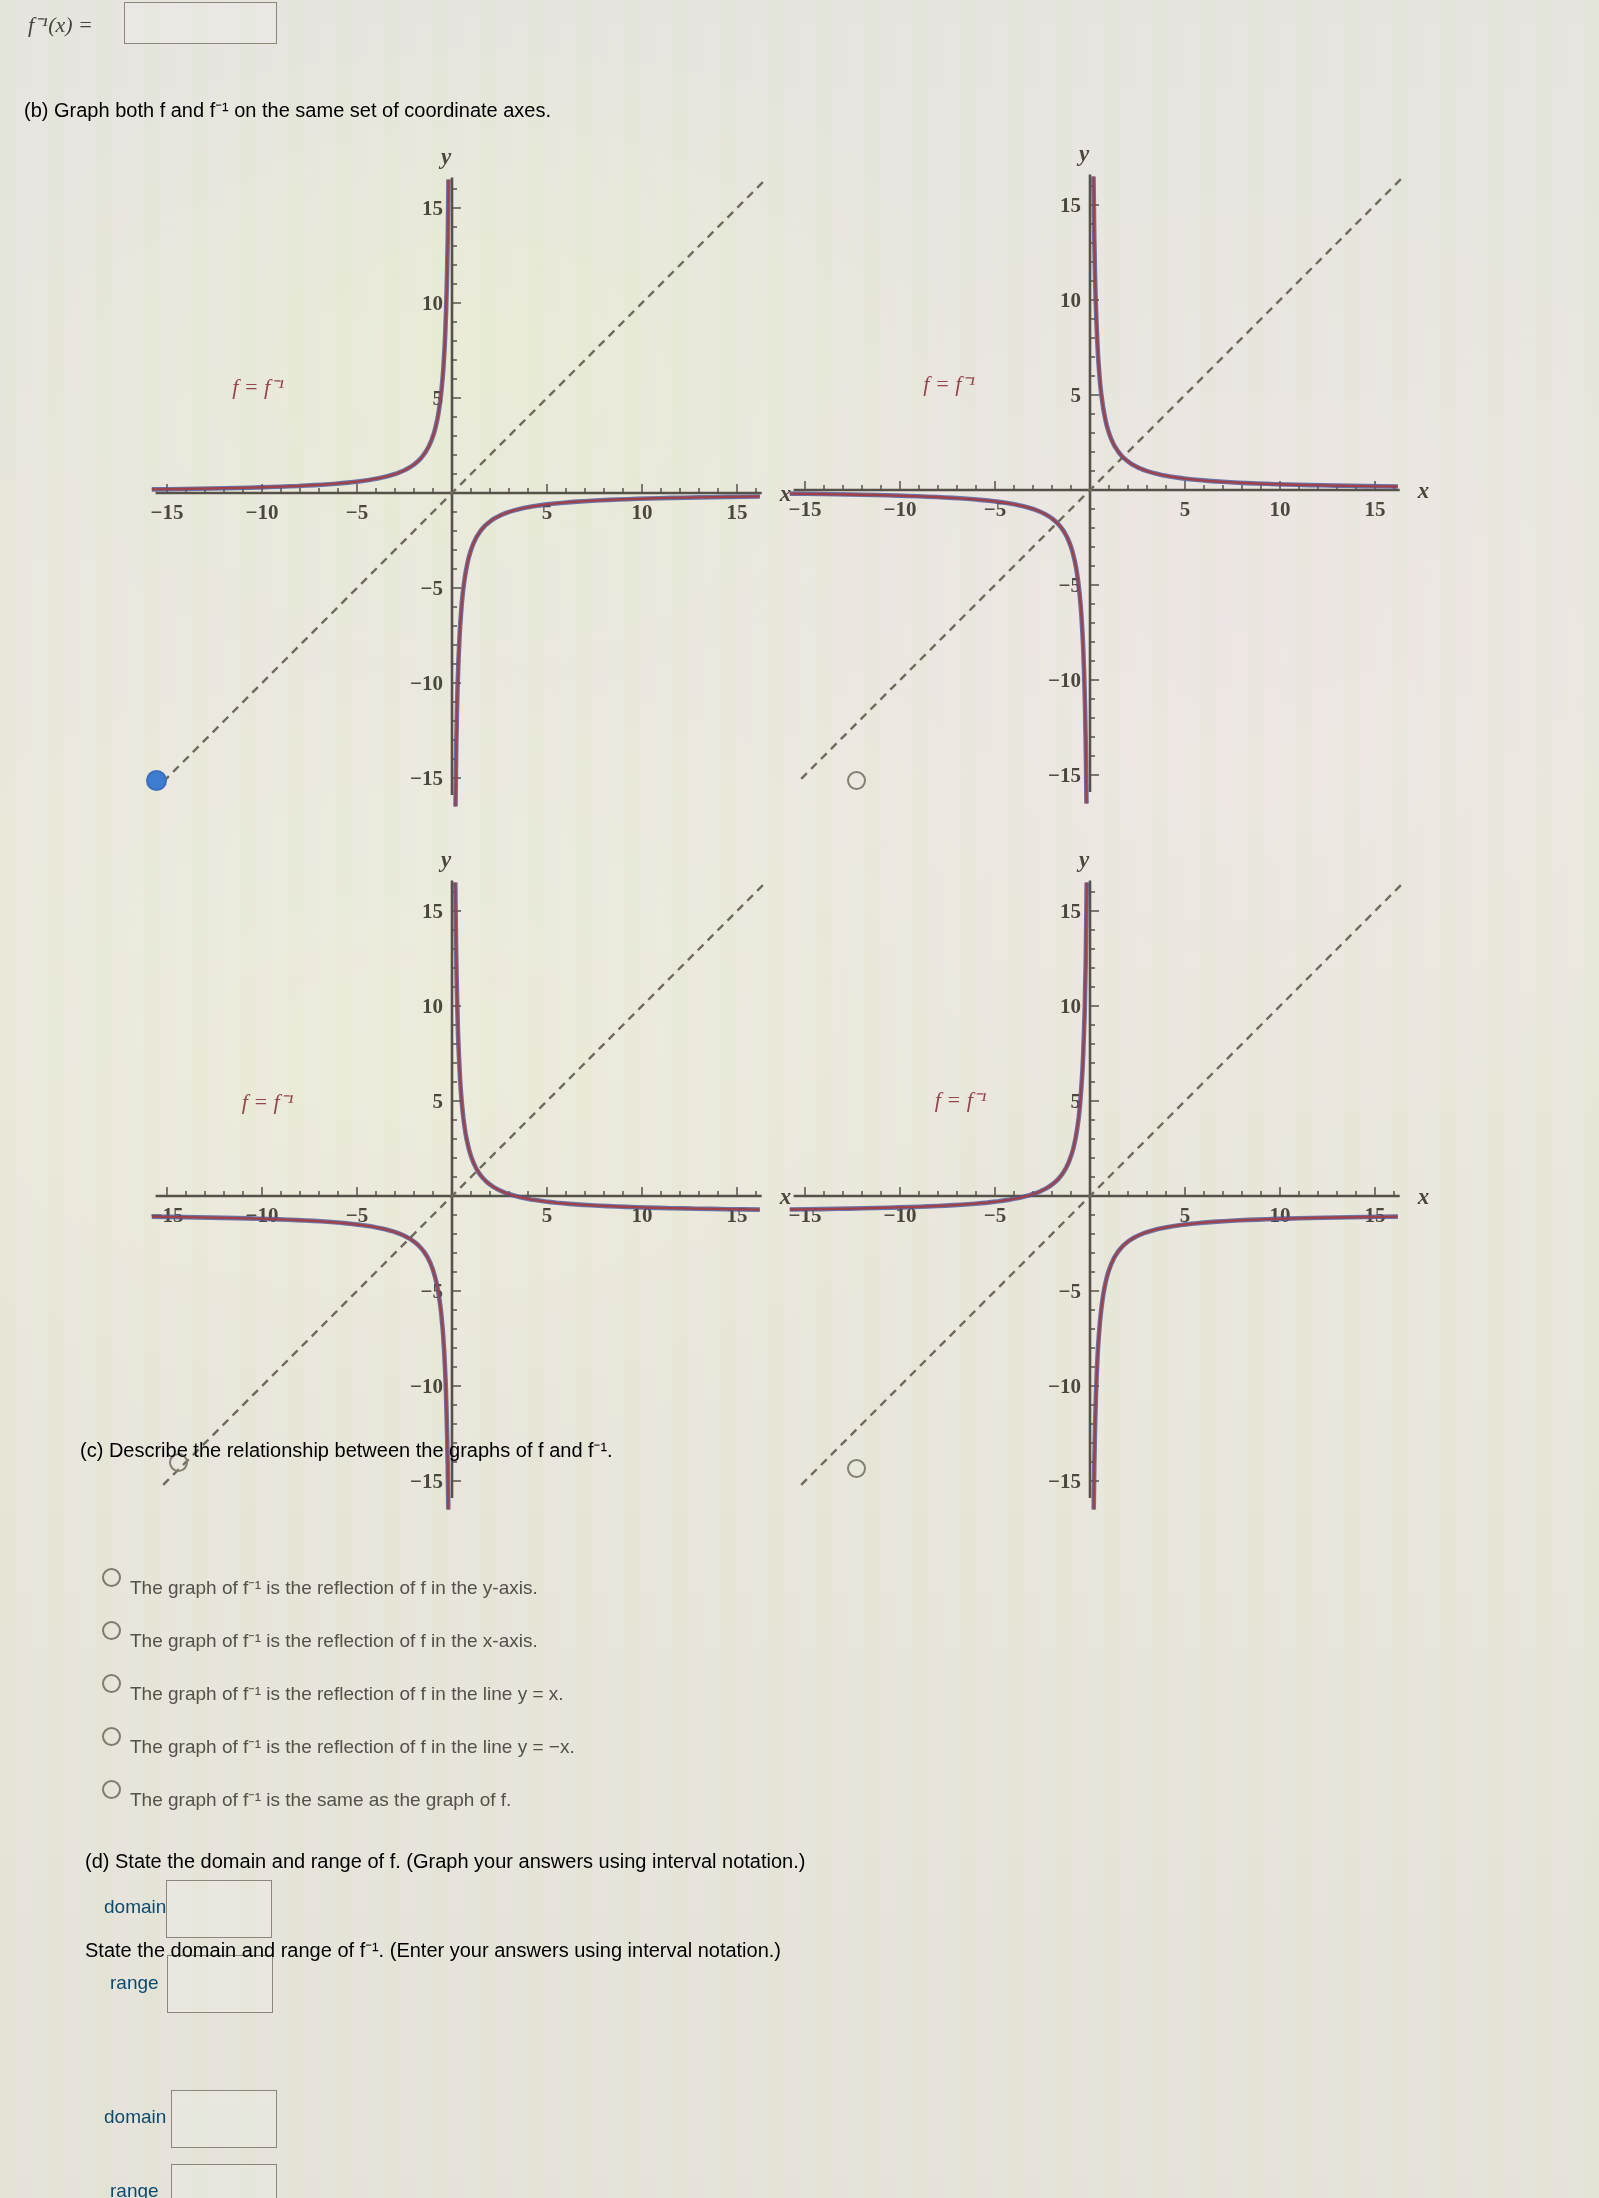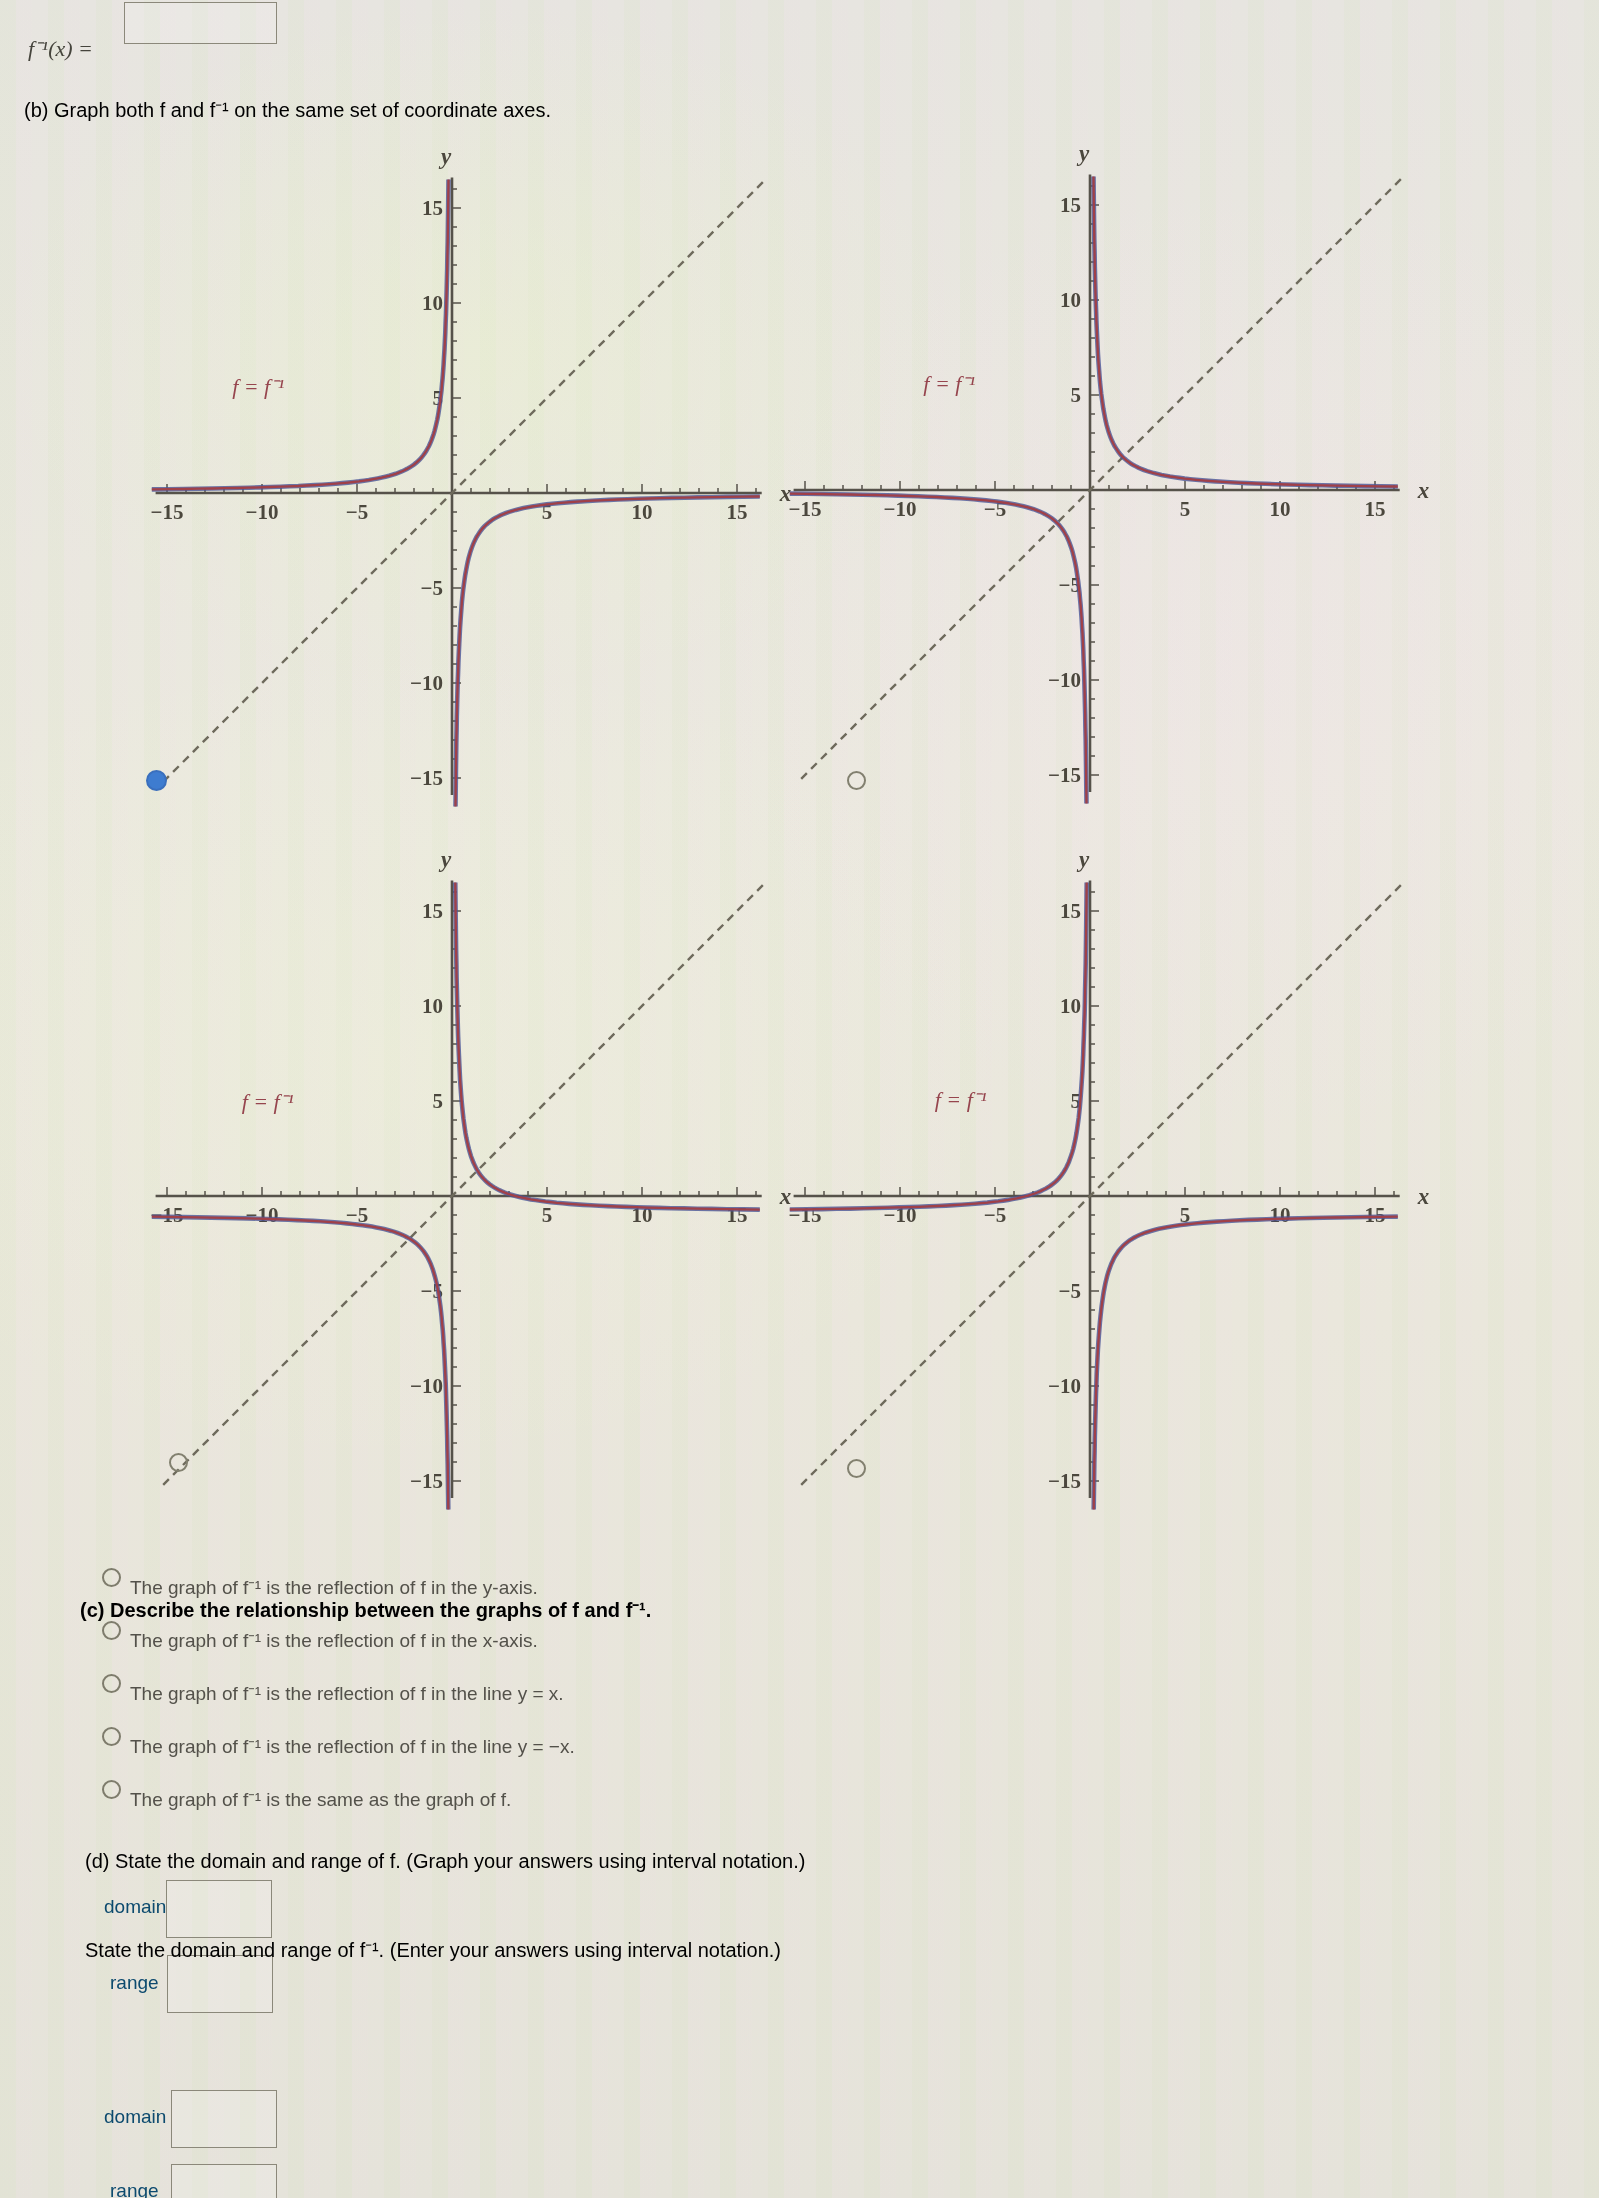--- a/index.html
+++ b/index.html
@@ -37,21 +37,21 @@
   .curve-r{fill:none;stroke:#a04048;stroke-width:2.3;}
   .ticklbl{font-family:"Liberation Serif",serif;font-weight:700;font-size:21px;fill:#4b473d;}
   .axlbl{font-family:"Liberation Serif",serif;font-style:italic;font-weight:700;font-size:23px;fill:#4b473d;}
   .clbl{font-family:"Liberation Serif",serif;font-style:italic;font-size:22px;fill:#96454e;}
 </style>
 </head>
 <body>
 
 <div class="moire"></div>
 
-<div class="abs math-label" style="left:28px;top:8px;margin-top:24px;">f⁻¹(x) =</div>
+<div class="abs math-label" style="left:28px;top:8px;">f⁻¹(x) =</div>
 <input class="answer-box" style="left: 124px; top: 2px; width: 153px; height: 42px;" value="">
 
 <div class="abs prompt" style="left:24px;top:96px;">(b) Graph both f and f⁻¹ on the same set of coordinate axes.</div>
 
 <div>
   <svg style="left:132px;top:100px;" width="648" height="700">
       <line x1="23.600000000000023" y1="393" x2="629.7" y2="393" class="axis"></line>
       <line x1="320" y1="77.59999999999997" x2="320" y2="695.1" class="axis"></line>
       <line x1="35" y1="384" x2="35" y2="393" class="tick"></line>
       <line x1="320" y1="678" x2="329" y2="678" class="tick"></line>
@@ -391,21 +391,21 @@
       <text x="647.7" y="401" class="axlbl">x</text>
       <text x="314" y="63.599999999999966" text-anchor="middle" class="axlbl">y</text>
       <line x1="31.19999999999999" y1="681.8" x2="631.5999999999999" y2="81.40000000000003" class="dash"></line>
       <path d="M19.8 406.5L36.3 406.3L51.9 406.1L66.6 405.8L80.5 405.6L93.7 405.3L106.1 405.0L117.8 404.7L128.9 404.4L139.4 404.1L149.3 403.8L158.7 403.4L167.6 403.0L175.9 402.6L183.8 402.1L191.3 401.7L198.4 401.2L205.1 400.7L211.4 400.1L217.3 399.6L223.0 398.9L228.3 398.3L233.3 397.6L238.1 396.9L242.6 396.1L246.8 395.3L250.9 394.4L254.7 393.5L258.2 392.6L261.6 391.5L264.8 390.5L267.9 389.3L270.7 388.1L273.4 386.8L276.0 385.5L278.4 384.1L280.7 382.5L282.9 380.9L284.9 379.3L286.8 377.5L288.6 375.6L290.4 373.6L292.0 371.4L293.5 369.2L295.0 366.8L296.4 364.3L297.7 361.6L298.9 358.8L300.0 355.8L301.1 352.7L302.2 349.4L303.2 345.8L304.1 342.1L305.0 338.1L305.8 334.0L306.6 329.5L307.3 324.9L308.0 319.9L308.7 314.7L309.3 309.1L309.9 303.2L310.4 297.0L310.9 290.5L311.4 283.5L311.9 276.2L312.4 268.4L312.8 260.2L313.2 251.4L313.5 242.2L313.9 232.5L314.2 222.2L314.6 211.2L314.9 199.7L315.1 187.5L315.4 174.5L315.7 160.8L315.9 146.3L316.1 131.0L316.3 114.8L316.5 97.7L316.7 79.5M323.7 706.5L323.9 690.5L324.1 675.4L324.3 661.1L324.6 647.6L324.8 634.8L325.1 622.7L325.4 611.2L325.7 600.4L326.0 590.1L326.4 580.4L326.7 571.2L327.1 562.5L327.5 554.3L327.9 546.5L328.4 539.2L328.9 532.2L329.4 525.6L329.9 519.4L330.5 513.5L331.1 507.9L331.7 502.7L332.4 497.7L333.1 492.9L333.8 488.5L334.6 484.3L335.4 480.3L336.3 476.5L337.2 472.9L338.2 469.5L339.3 466.3L340.4 463.3L341.5 460.4L342.8 457.7L344.0 455.1L345.4 452.7L346.9 450.4L348.4 448.2L350.0 446.2L351.7 444.2L353.5 442.4L355.4 440.7L357.5 439.0L359.6 437.4L361.9 436.0L364.2 434.6L366.8 433.3L369.4 432.0L372.2 430.8L375.2 429.7L378.4 428.7L381.7 427.7L385.2 426.7L388.9 425.8L392.9 425.0L397.0 424.2L401.4 423.4L406.0 422.7L410.9 422.0L416.1 421.4L421.6 420.8L427.4 420.2L433.5 419.6L440.0 419.1L446.8 418.6L454.0 418.2L461.7 417.7L469.8 417.3L478.3 416.9L487.3 416.6L496.8 416.2L506.9 415.9L517.6 415.6L528.8 415.3L540.7 415.0L553.3 414.7L566.6 414.5L580.7 414.3L595.5 414.0L611.2 413.8L627.8 413.6" class="curve-b"></path>
       <path d="M19.8 406.5L36.3 406.3L51.9 406.1L66.6 405.8L80.5 405.6L93.7 405.3L106.1 405.0L117.8 404.7L128.9 404.4L139.4 404.1L149.3 403.8L158.7 403.4L167.6 403.0L175.9 402.6L183.8 402.1L191.3 401.7L198.4 401.2L205.1 400.7L211.4 400.1L217.3 399.6L223.0 398.9L228.3 398.3L233.3 397.6L238.1 396.9L242.6 396.1L246.8 395.3L250.9 394.4L254.7 393.5L258.2 392.6L261.6 391.5L264.8 390.5L267.9 389.3L270.7 388.1L273.4 386.8L276.0 385.5L278.4 384.1L280.7 382.5L282.9 380.9L284.9 379.3L286.8 377.5L288.6 375.6L290.4 373.6L292.0 371.4L293.5 369.2L295.0 366.8L296.4 364.3L297.7 361.6L298.9 358.8L300.0 355.8L301.1 352.7L302.2 349.4L303.2 345.8L304.1 342.1L305.0 338.1L305.8 334.0L306.6 329.5L307.3 324.9L308.0 319.9L308.7 314.7L309.3 309.1L309.9 303.2L310.4 297.0L310.9 290.5L311.4 283.5L311.9 276.2L312.4 268.4L312.8 260.2L313.2 251.4L313.5 242.2L313.9 232.5L314.2 222.2L314.6 211.2L314.9 199.7L315.1 187.5L315.4 174.5L315.7 160.8L315.9 146.3L316.1 131.0L316.3 114.8L316.5 97.7L316.7 79.5M323.7 706.5L323.9 690.5L324.1 675.4L324.3 661.1L324.6 647.6L324.8 634.8L325.1 622.7L325.4 611.2L325.7 600.4L326.0 590.1L326.4 580.4L326.7 571.2L327.1 562.5L327.5 554.3L327.9 546.5L328.4 539.2L328.9 532.2L329.4 525.6L329.9 519.4L330.5 513.5L331.1 507.9L331.7 502.7L332.4 497.7L333.1 492.9L333.8 488.5L334.6 484.3L335.4 480.3L336.3 476.5L337.2 472.9L338.2 469.5L339.3 466.3L340.4 463.3L341.5 460.4L342.8 457.7L344.0 455.1L345.4 452.7L346.9 450.4L348.4 448.2L350.0 446.2L351.7 444.2L353.5 442.4L355.4 440.7L357.5 439.0L359.6 437.4L361.9 436.0L364.2 434.6L366.8 433.3L369.4 432.0L372.2 430.8L375.2 429.7L378.4 428.7L381.7 427.7L385.2 426.7L388.9 425.8L392.9 425.0L397.0 424.2L401.4 423.4L406.0 422.7L410.9 422.0L416.1 421.4L421.6 420.8L427.4 420.2L433.5 419.6L440.0 419.1L446.8 418.6L454.0 418.2L461.7 417.7L469.8 417.3L478.3 416.9L487.3 416.6L496.8 416.2L506.9 415.9L517.6 415.6L528.8 415.3L540.7 415.0L553.3 414.7L566.6 414.5L580.7 414.3L595.5 414.0L611.2 413.8L627.8 413.6" class="curve-r"></path>
       <text x="190.8" y="303.7" text-anchor="middle" class="clbl">f = f⁻¹</text>
     </svg>
   <div class="b-radio" style="left:847px;top:1459px;"></div>
 </div>
 
-<div class="abs prompt" style="left:80px;top:1596px;font-weight:bold;">(c) Describe the relationship between the graphs of f and f⁻¹.</div>
+<div class="abs prompt" style="left:80px;top:1436px;">(c) Describe the relationship between the graphs of f and f⁻¹.</div>
 
 <div class="c-option" style="left:102px;top:1565px;">
   <div class="c-radio"></div>
   <div class="c-label">The graph of f⁻¹ is the reflection of f in the y-axis.</div>
 </div>
 <div class="c-option" style="left:102px;top:1618px;">
   <div class="c-radio"></div>
   <div class="c-label">The graph of f⁻¹ is the reflection of f in the x-axis.</div>
 </div>
 <div class="c-option" style="left:102px;top:1671px;">

